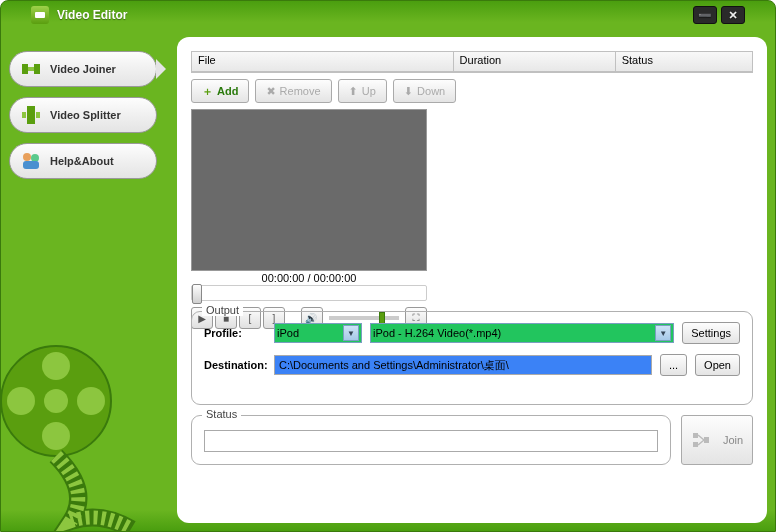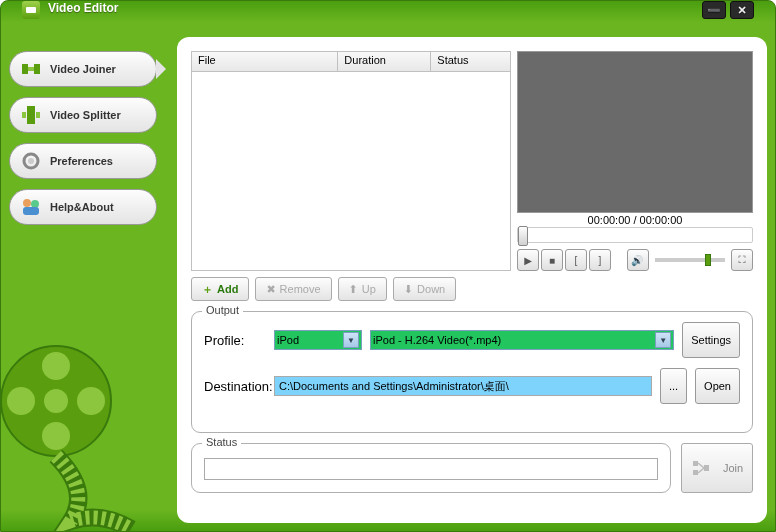--- a/index.html
+++ b/index.html
@@ -15,22 +15,22 @@
   width: 776px;
   height: 532px;
   background: linear-gradient(to bottom, #4a9e0f 0%, #6ab520 4%, #6ab520 96%, #4a9e0f 100%);
   border: 1px solid #3a7a0c;
   border-radius: 8px 8px 0 0;
   position: relative;
 }
 .titlebar {
   height: 28px;
   display: flex;
-  align-items: flex-start;
-  padding: 0 21px;
+  align-items: center;
+  padding: 0 30px;
   color: white;
   font-weight: bold;
   font-size: 12px;
   text-shadow: 0 1px 1px rgba(0,0,0,0.4);
 }
 .titlebar-icon {
   width: 18px; height: 18px;
   background: linear-gradient(#9ed14a,#5a9e0f);
   border-radius: 3px;
   margin-right: 8px;
@@ -100,20 +100,21 @@
   border-radius:12px;
   padding:14px;
   display:flex;
   flex-direction:column;
   gap:10px;
 }
 .top-row {
   display:flex;
   gap:6px;
   height:250px;
+  flex-direction:column;
 }
 .file-list-area {
   flex:1;
   display:flex;
   flex-direction:column;
 }
 .file-table {
   flex:1;
   border:1px solid #c0c0c0;
   background:white;
@@ -225,48 +226,48 @@
   font-size:11px;
   color:#444;
 }
 .output-row {
   display:flex;
   align-items:center;
   gap:8px;
   margin-bottom:10px;
 }
 .output-row:last-child { margin-bottom:16px; }
-.out-label { width:62px; font-size:13px; }
+.out-label { width:62px; font-size:11px;font-weight:bold; }
 .select-box {
   height:20px;
   border:1px solid #7a9ec0;
   background:#22c55e;
   font-size:11px;
   padding:1px 2px;
   display:flex;
   align-items:center;
   justify-content:space-between;
 }
 .select-arrow {
   width:16px;height:16px;
   background:linear-gradient(#cde3f6,#a6c9e8);
   border:1px solid #7a9ec0;
   display:flex;align-items:center;justify-content:center;
   font-size:8px;color:#345;
 }
 .text-input {
   height:20px;
   border:1px solid #aaa;
-  background:#7dd3fc;
+  background:#3b82f6;
   font-size:11px;
   padding:2px 4px;
   flex:1;
 }
 .small-btn {
-  height:36px;
+  height:22px;
   padding:0 8px;
   background:linear-gradient(#fdfdfd,#e4e4e4);
   border:1px solid #999;
   border-radius:3px;
   font-size:11px;
   cursor:pointer;
 }
 .bottom-row {
   display:flex;
   gap:10px;
@@ -329,29 +330,20 @@
         <div class="side-icon">
           <svg width="22" height="22" viewBox="0 0 22 22">
               <rect x="7" y="2" width="8" height="18" fill="#5a9e0f"></rect>
               <rect x="2" y="8" width="4" height="6" fill="#8cc63f"></rect>
               <rect x="16" y="8" width="4" height="6" fill="#8cc63f"></rect>
             </svg>
         </div>
         <span>Video Splitter</span>
       </div>
 
-      <div class="side-btn">
-        <div class="side-icon">
-          <svg width="20" height="20" viewBox="0 0 20 20">
-              <circle cx="10" cy="10" r="7" fill="none" stroke="#888" stroke-width="3"></circle>
-              <circle cx="10" cy="10" r="3" fill="#ccc"></circle>
-            </svg>
-        </div>
-        <span>Preferences</span>
-      </div>
 
       <div class="side-btn">
         <div class="side-icon">
           <svg width="22" height="22" viewBox="0 0 22 22">
               <circle cx="7" cy="7" r="4" fill="#e8a05c"></circle>
               <circle cx="15" cy="8" r="4" fill="#5ac98c"></circle>
               <rect x="3" y="11" width="16" height="8" rx="3" fill="#4a90d0"></rect>
             </svg>
         </div>
         <span>Help&amp;About</span>

